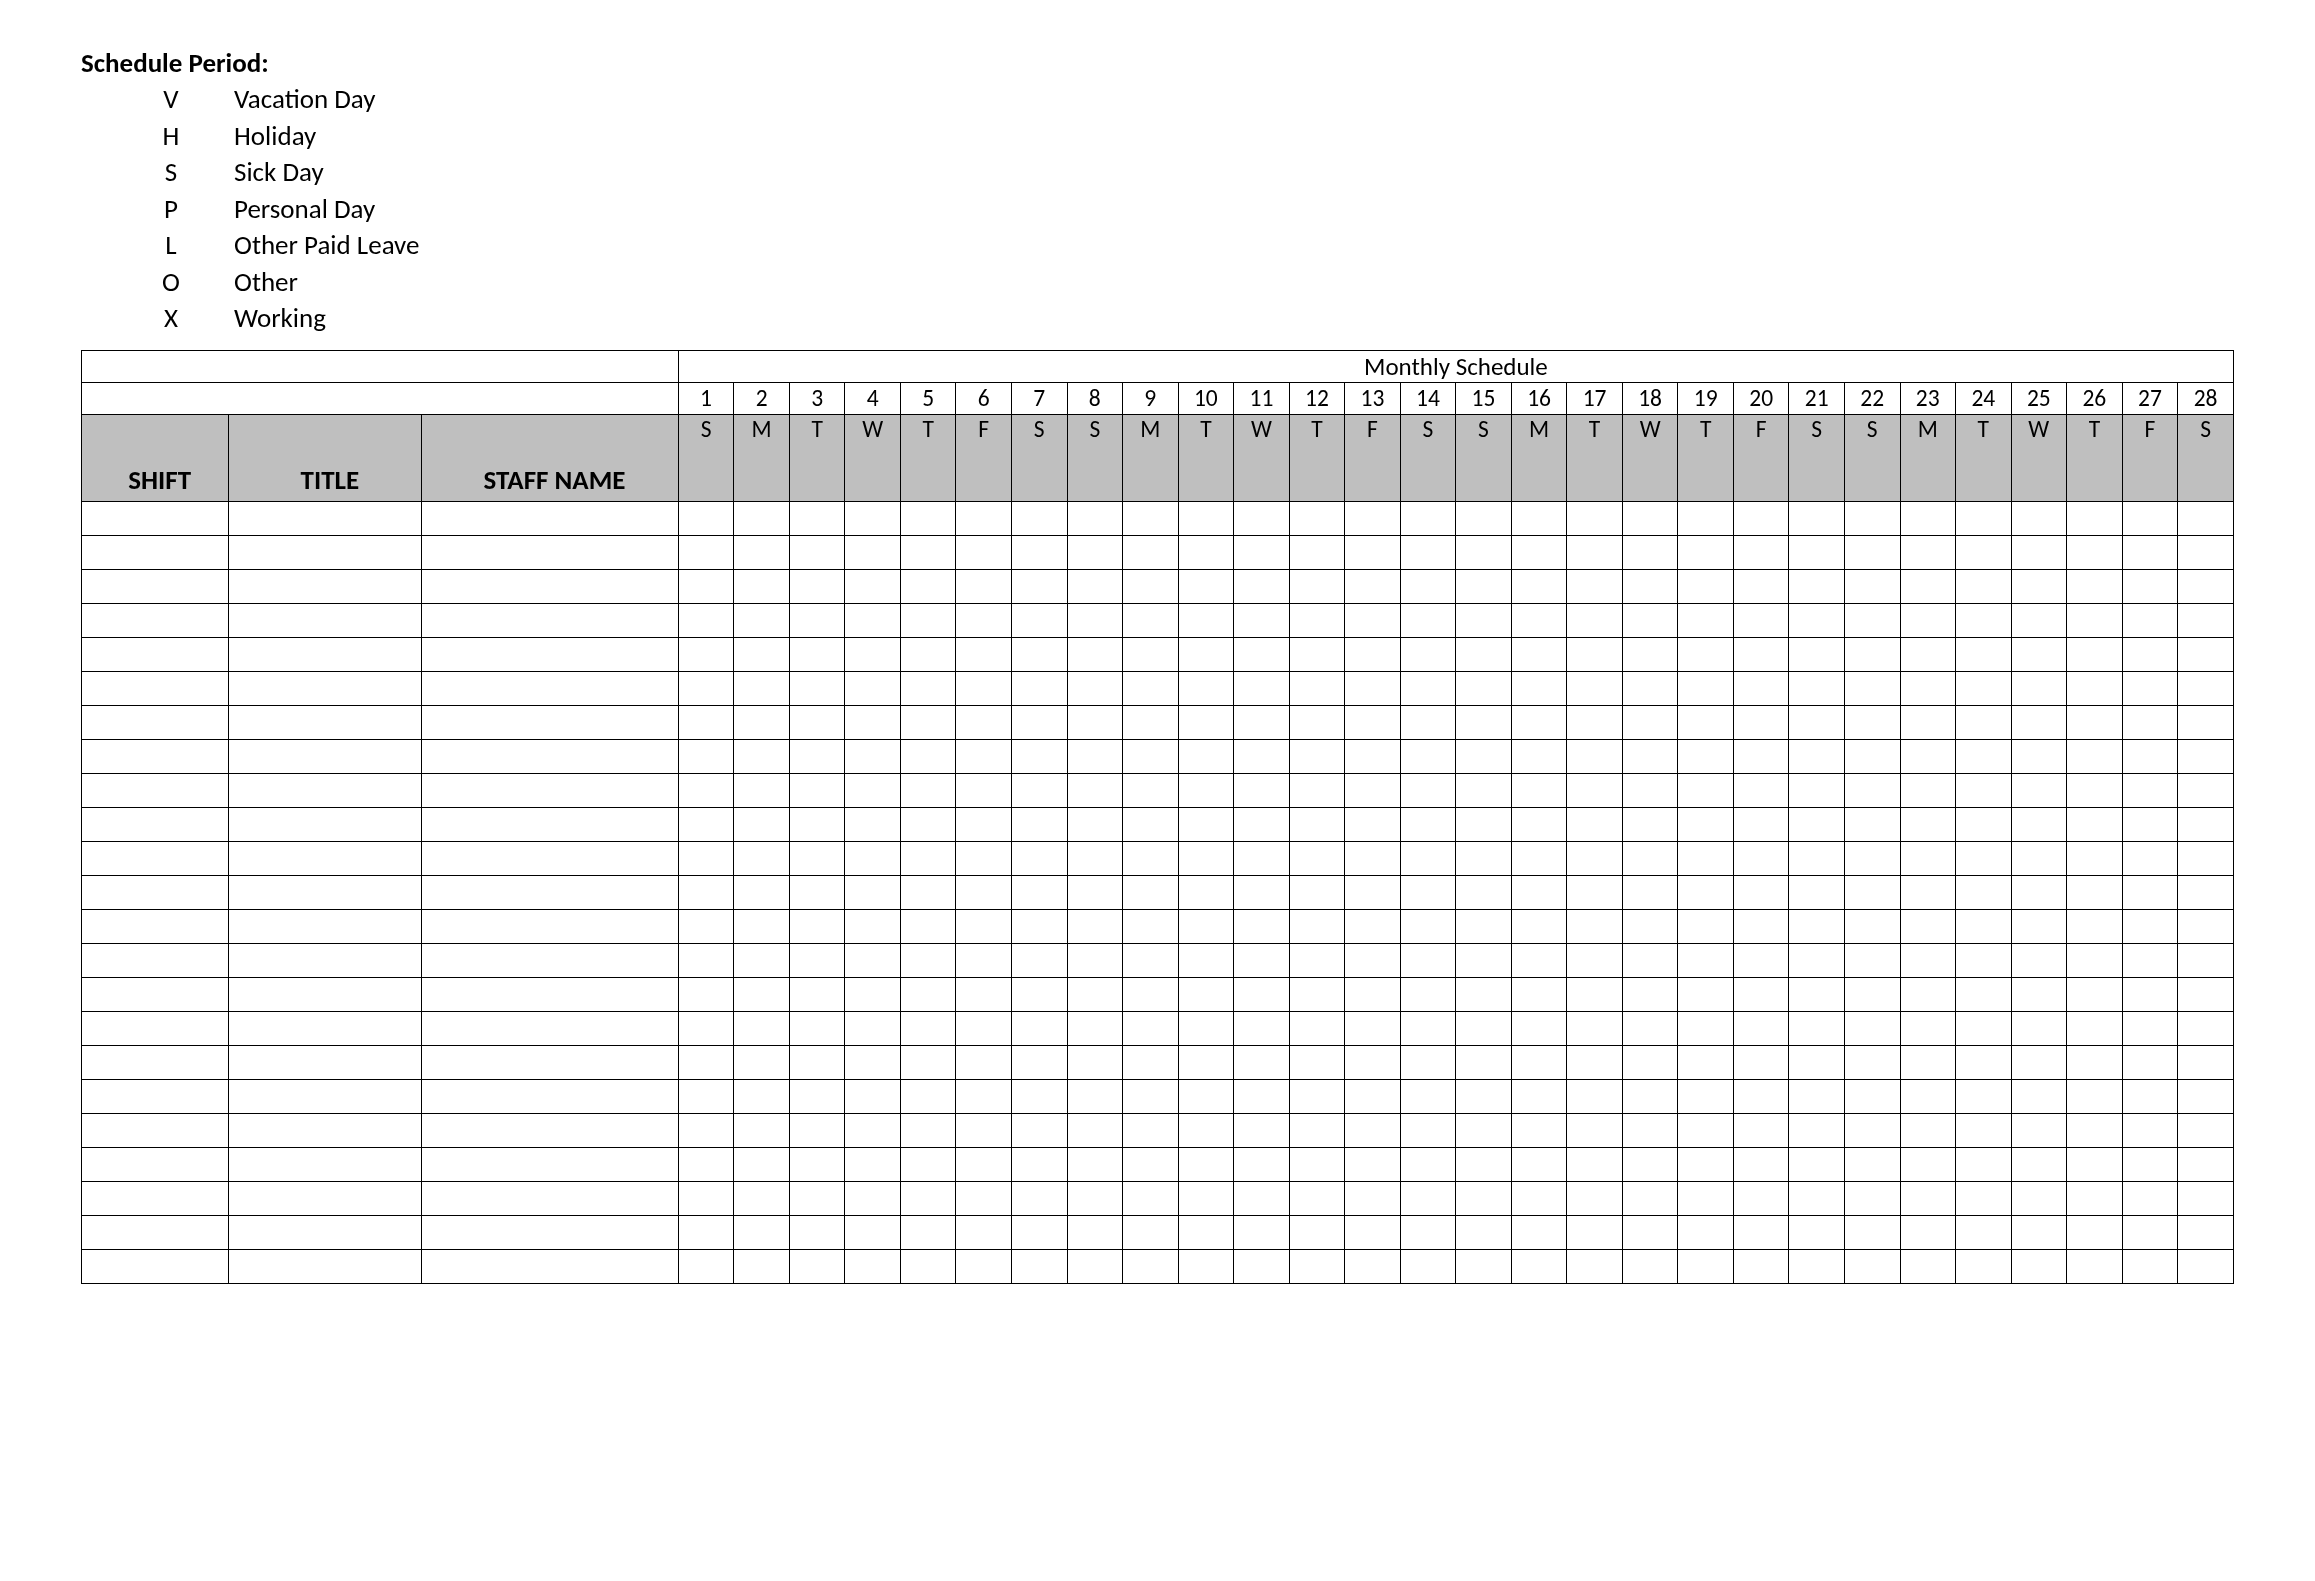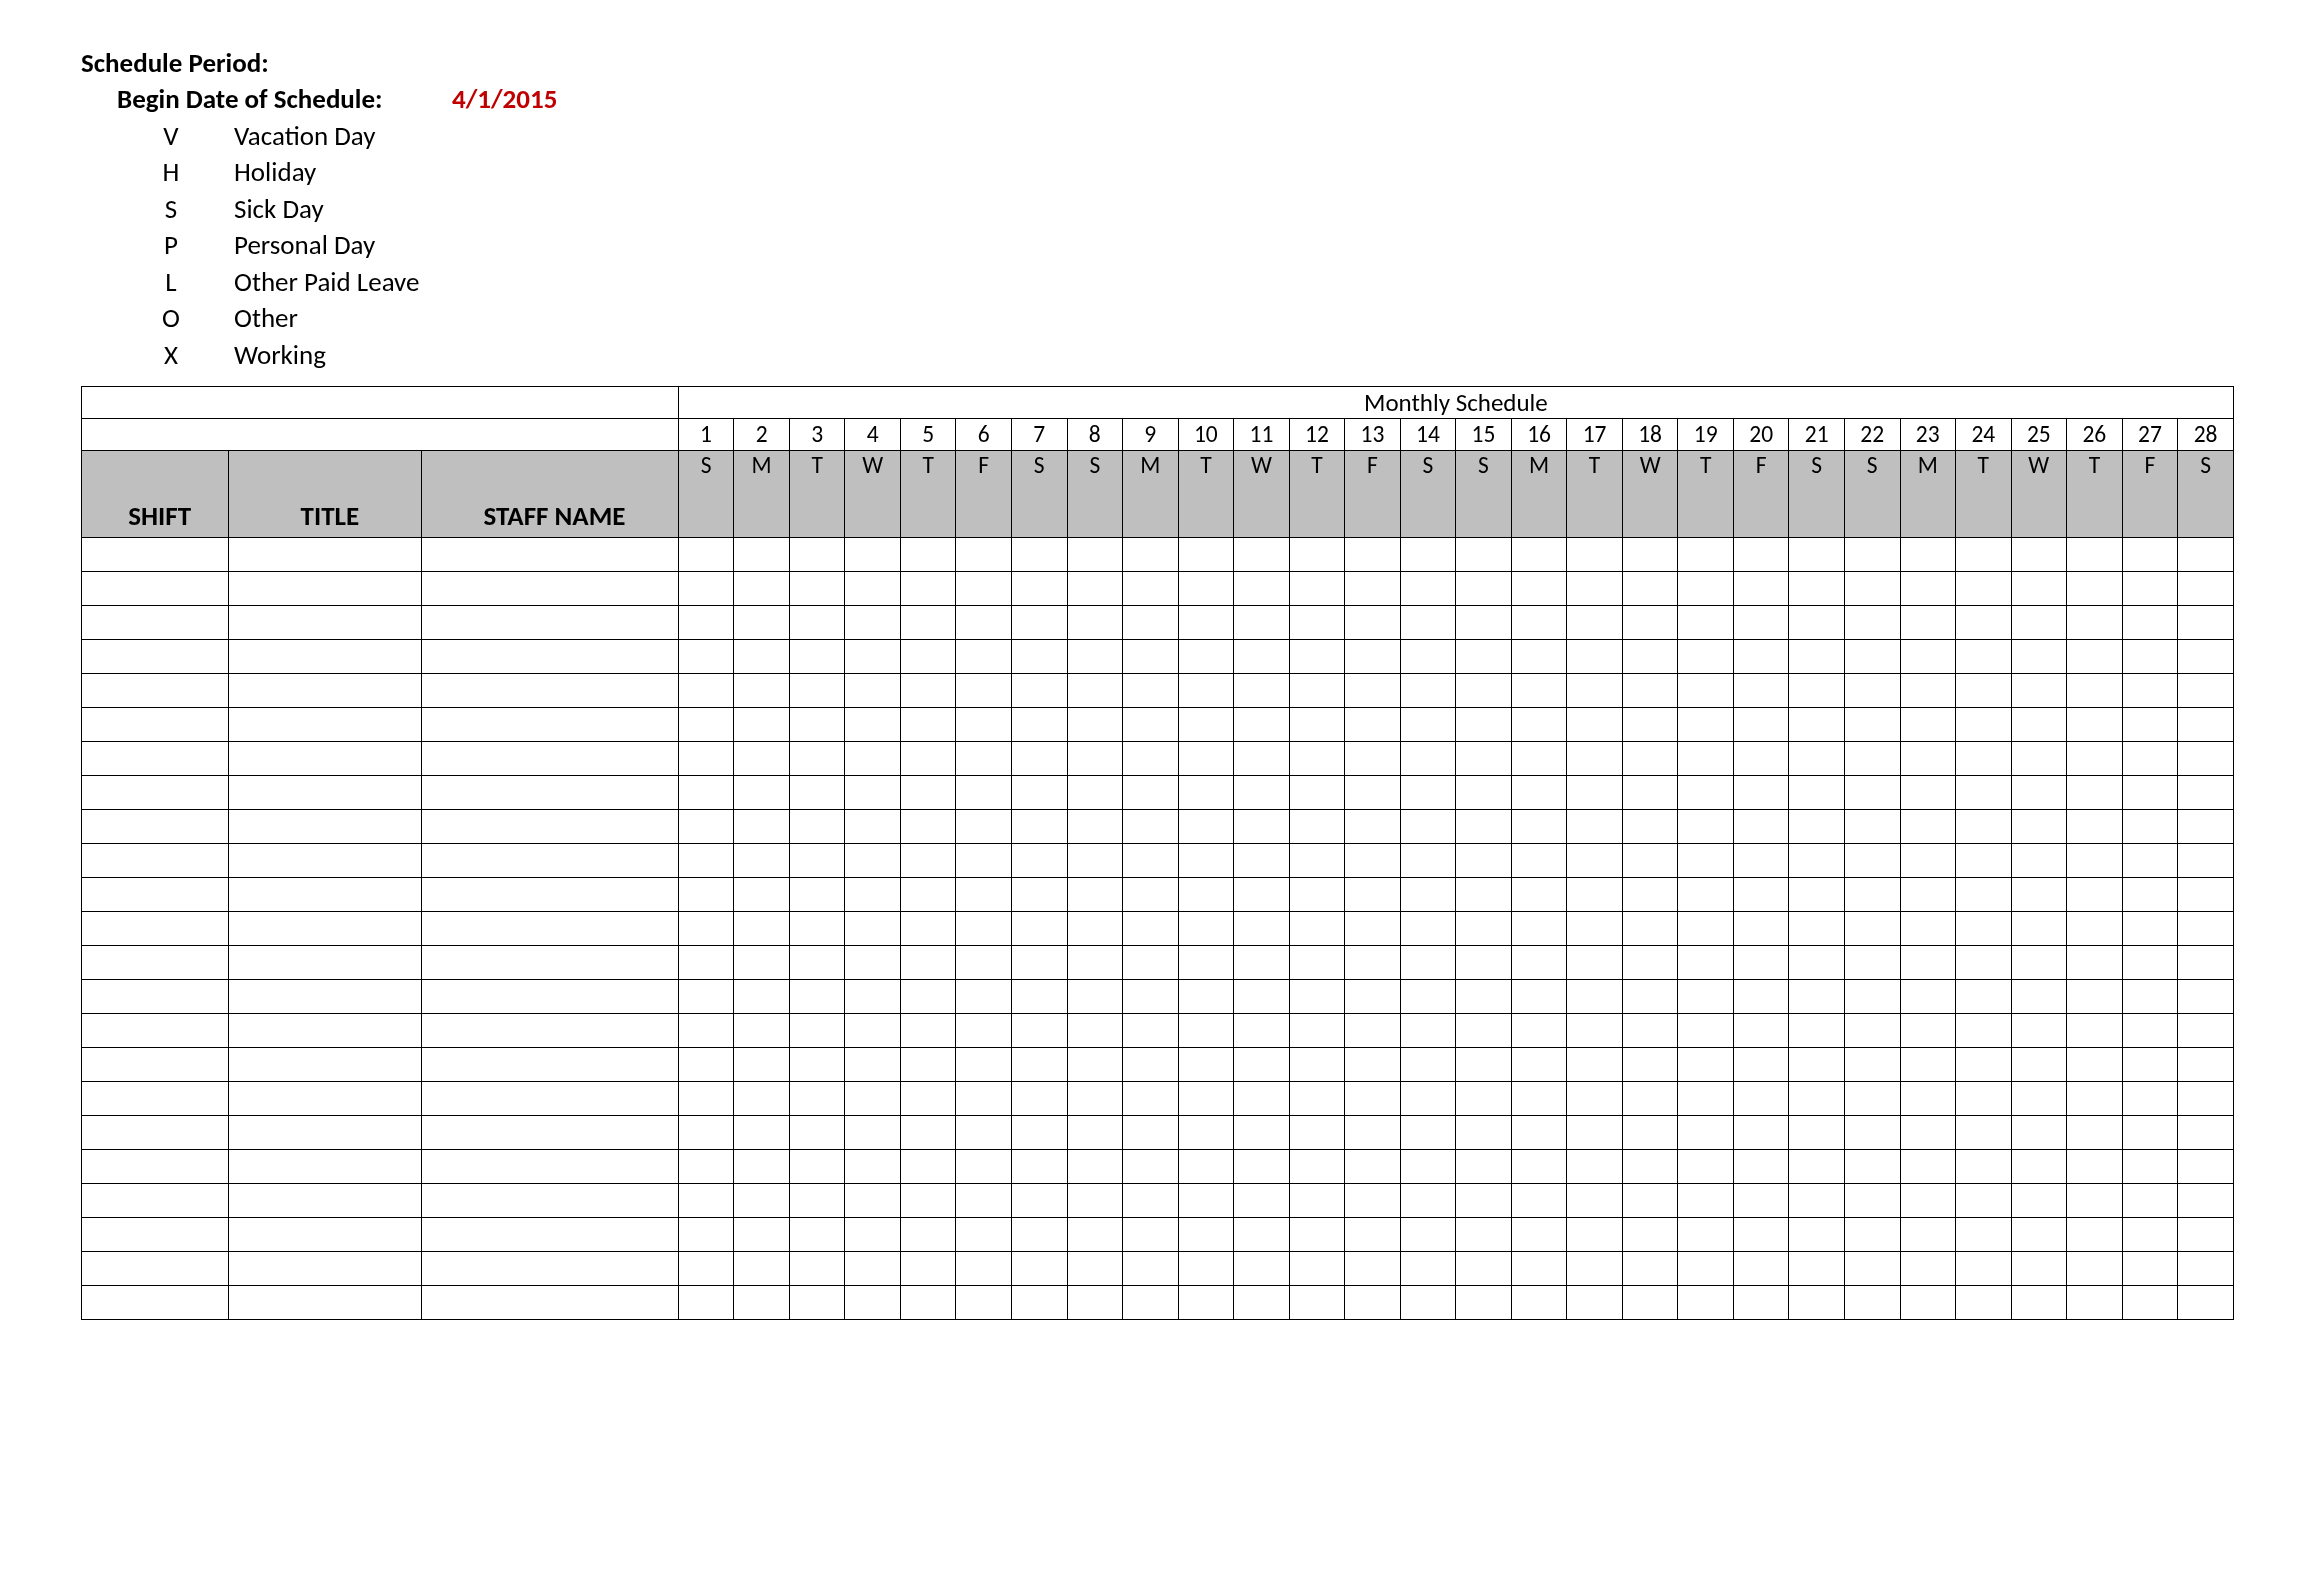--- a/index.html
+++ b/index.html
@@ -31,24 +31,20 @@
 </head>
 <body>
 
 <div class="sheet">
 
 
   <div class="hdr-row">
     <span class="hdr-lbl">Schedule Period:</span>
   </div>
 
-  <div class="date-row">
-    <span class="date-lbl">Begin Date of Schedule:</span>
-    <span class="val-red">4/1/2015</span>
-  </div>
 
   <div id="key-list">
       <div class="key-row">
         <span class="key-code">V</span>
         <span class="key-txt">Vacation Day</span>
       </div>
       <div class="key-row">
         <span class="key-code">H</span>
         <span class="key-txt">Holiday</span>
       </div>

